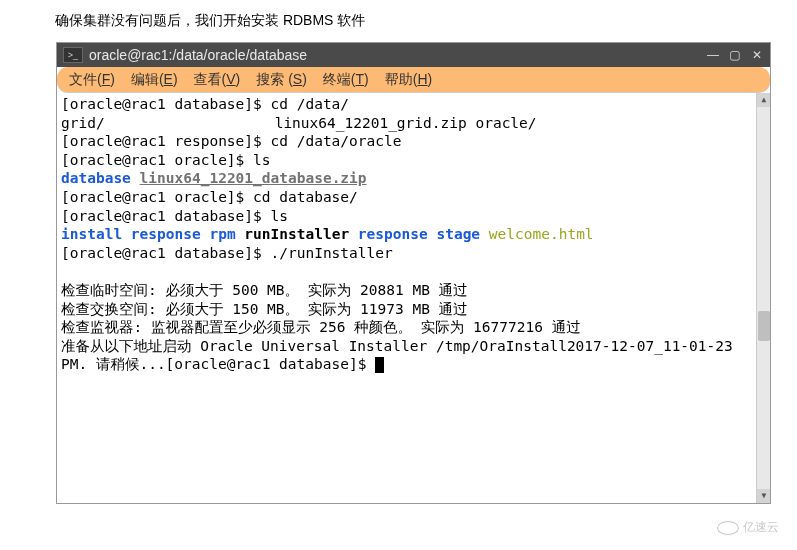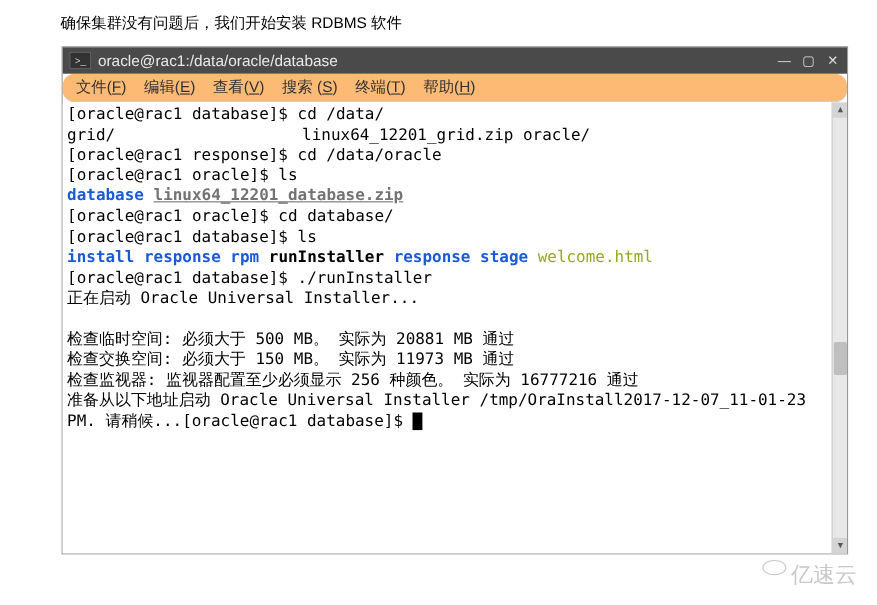--- a/index.html
+++ b/index.html
@@ -134,22 +134,23 @@
     }
     .c-blue { color: #1a5ad8; font-weight: bold; text-align: center; }
     .c-red { color: #737373; font-weight: bold; text-decoration: underline; }
     .c-green { color: #000000; font-weight: bold; }
     .c-olive { color: #98a620; font-weight: normal; }
     .watermark {
       position: absolute;
       right: 18px;
       bottom: 14px;
       color: #c8c8c8;
-      font-size: 20px;
-      display: flex;
+      font-size: 12px;
+      display: flex;
+      align-items: center;
       gap: 4px;
     }
     .watermark-icon {
       width: 22px;
       height: 14px;
       border: 1.5px solid #c8c8c8;
       border-radius: 50%;
       position: relative;
     }
   </style>
@@ -182,21 +183,20 @@
   <div class="terminal-body">
     <div>[oracle@rac1 database]$ cd /data/</div>
     <div><span>grid/</span><span style="display:inline-block;width:170px;"></span><span>linux64_12201_grid.zip  oracle/</span></div>
     <div>[oracle@rac1 response]$ cd /data/oracle</div>
     <div>[oracle@rac1 oracle]$ ls</div>
     <div><span class="c-blue">database</span>   <span class="c-red">linux64_12201_database.zip</span></div>
     <div>[oracle@rac1 oracle]$ cd database/</div>
     <div>[oracle@rac1 database]$ ls</div>
     <div><span class="c-blue">install</span>  <span class="c-blue">response</span>  <span class="c-blue">rpm</span>  <span class="c-green">runInstaller</span>  <span class="c-blue">response</span>  <span class="c-blue">stage</span>  <span class="c-olive">welcome.html</span></div>
     <div>[oracle@rac1 database]$ ./runInstaller</div>
-    <div>正在启动 Oracle Universal Installer...</div>
     <div style="height:18.6px;"></div>
     <div>检查临时空间: 必须大于 500 MB。   实际为 20881 MB    通过</div>
     <div>检查交换空间: 必须大于 150 MB。   实际为 11973 MB    通过</div>
     <div>检查监视器: 监视器配置至少必须显示 256 种颜色。    实际为 16777216    通过</div>
     <div>准备从以下地址启动 Oracle Universal Installer /tmp/OraInstall2017-12-07_11-01-23</div>
     <div><span>PM. 请稍候...[oracle@rac1 database]$ </span><span class="cursor-block"></span></div>
 
     <div class="terminal-scrollbar">
       <div class="scroll-up">▲</div>
       <div class="scroll-thumb"></div>

